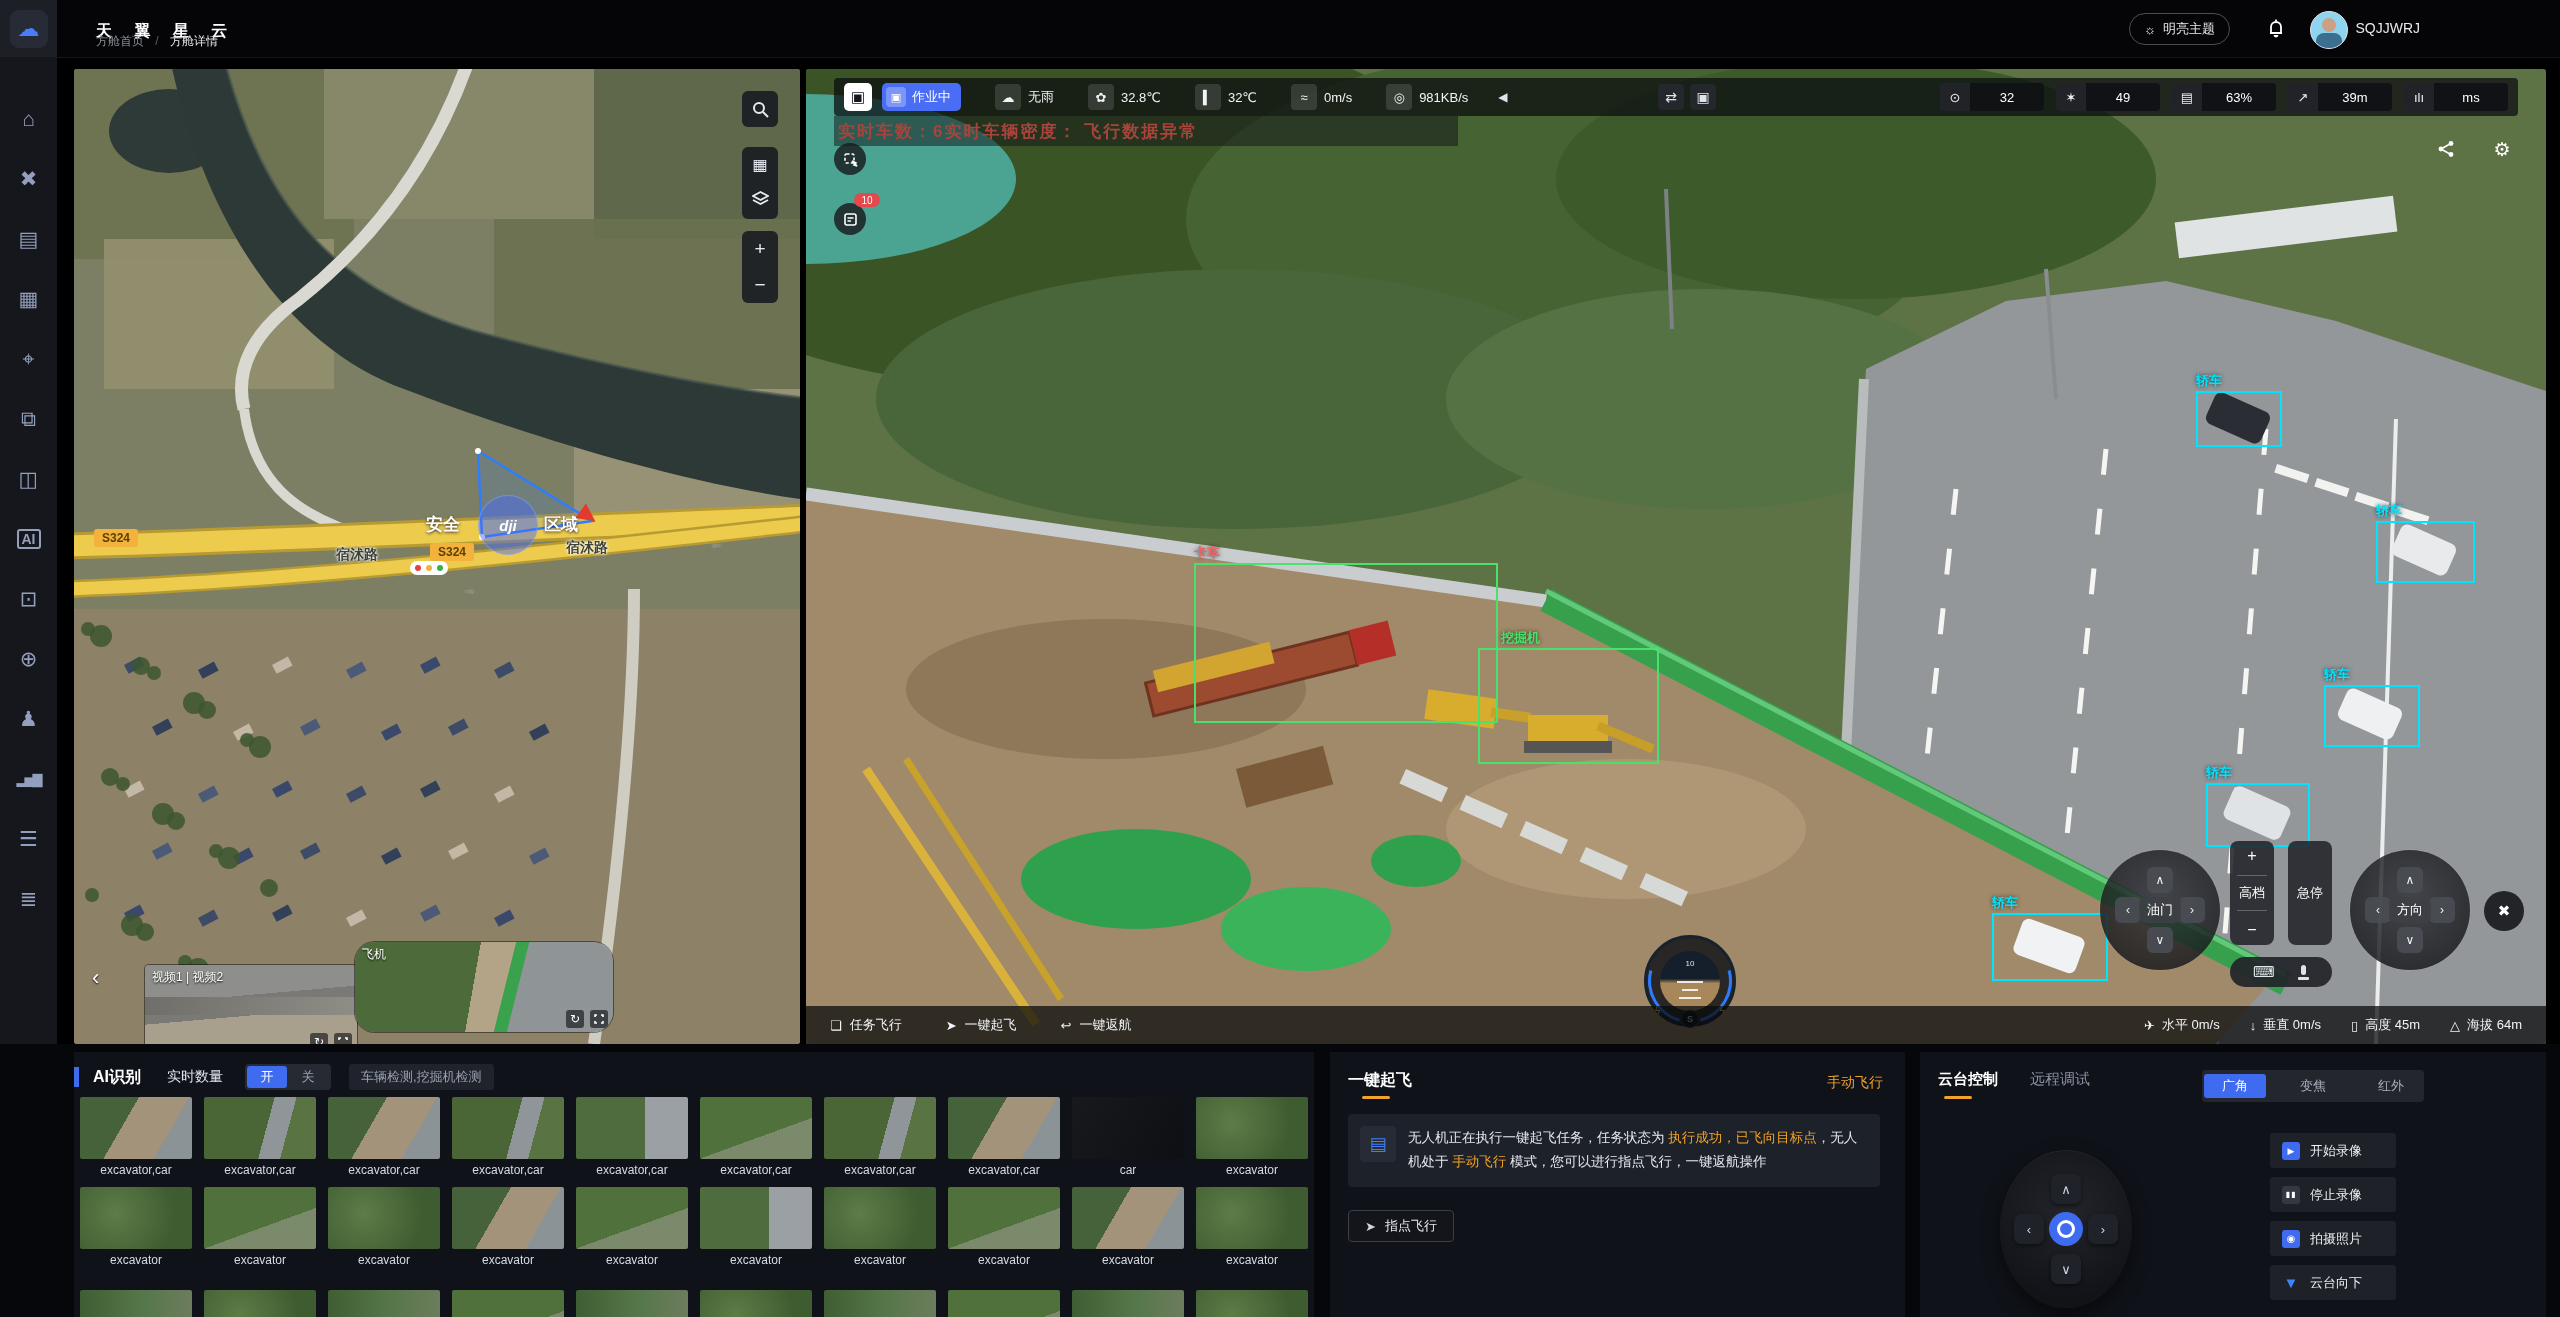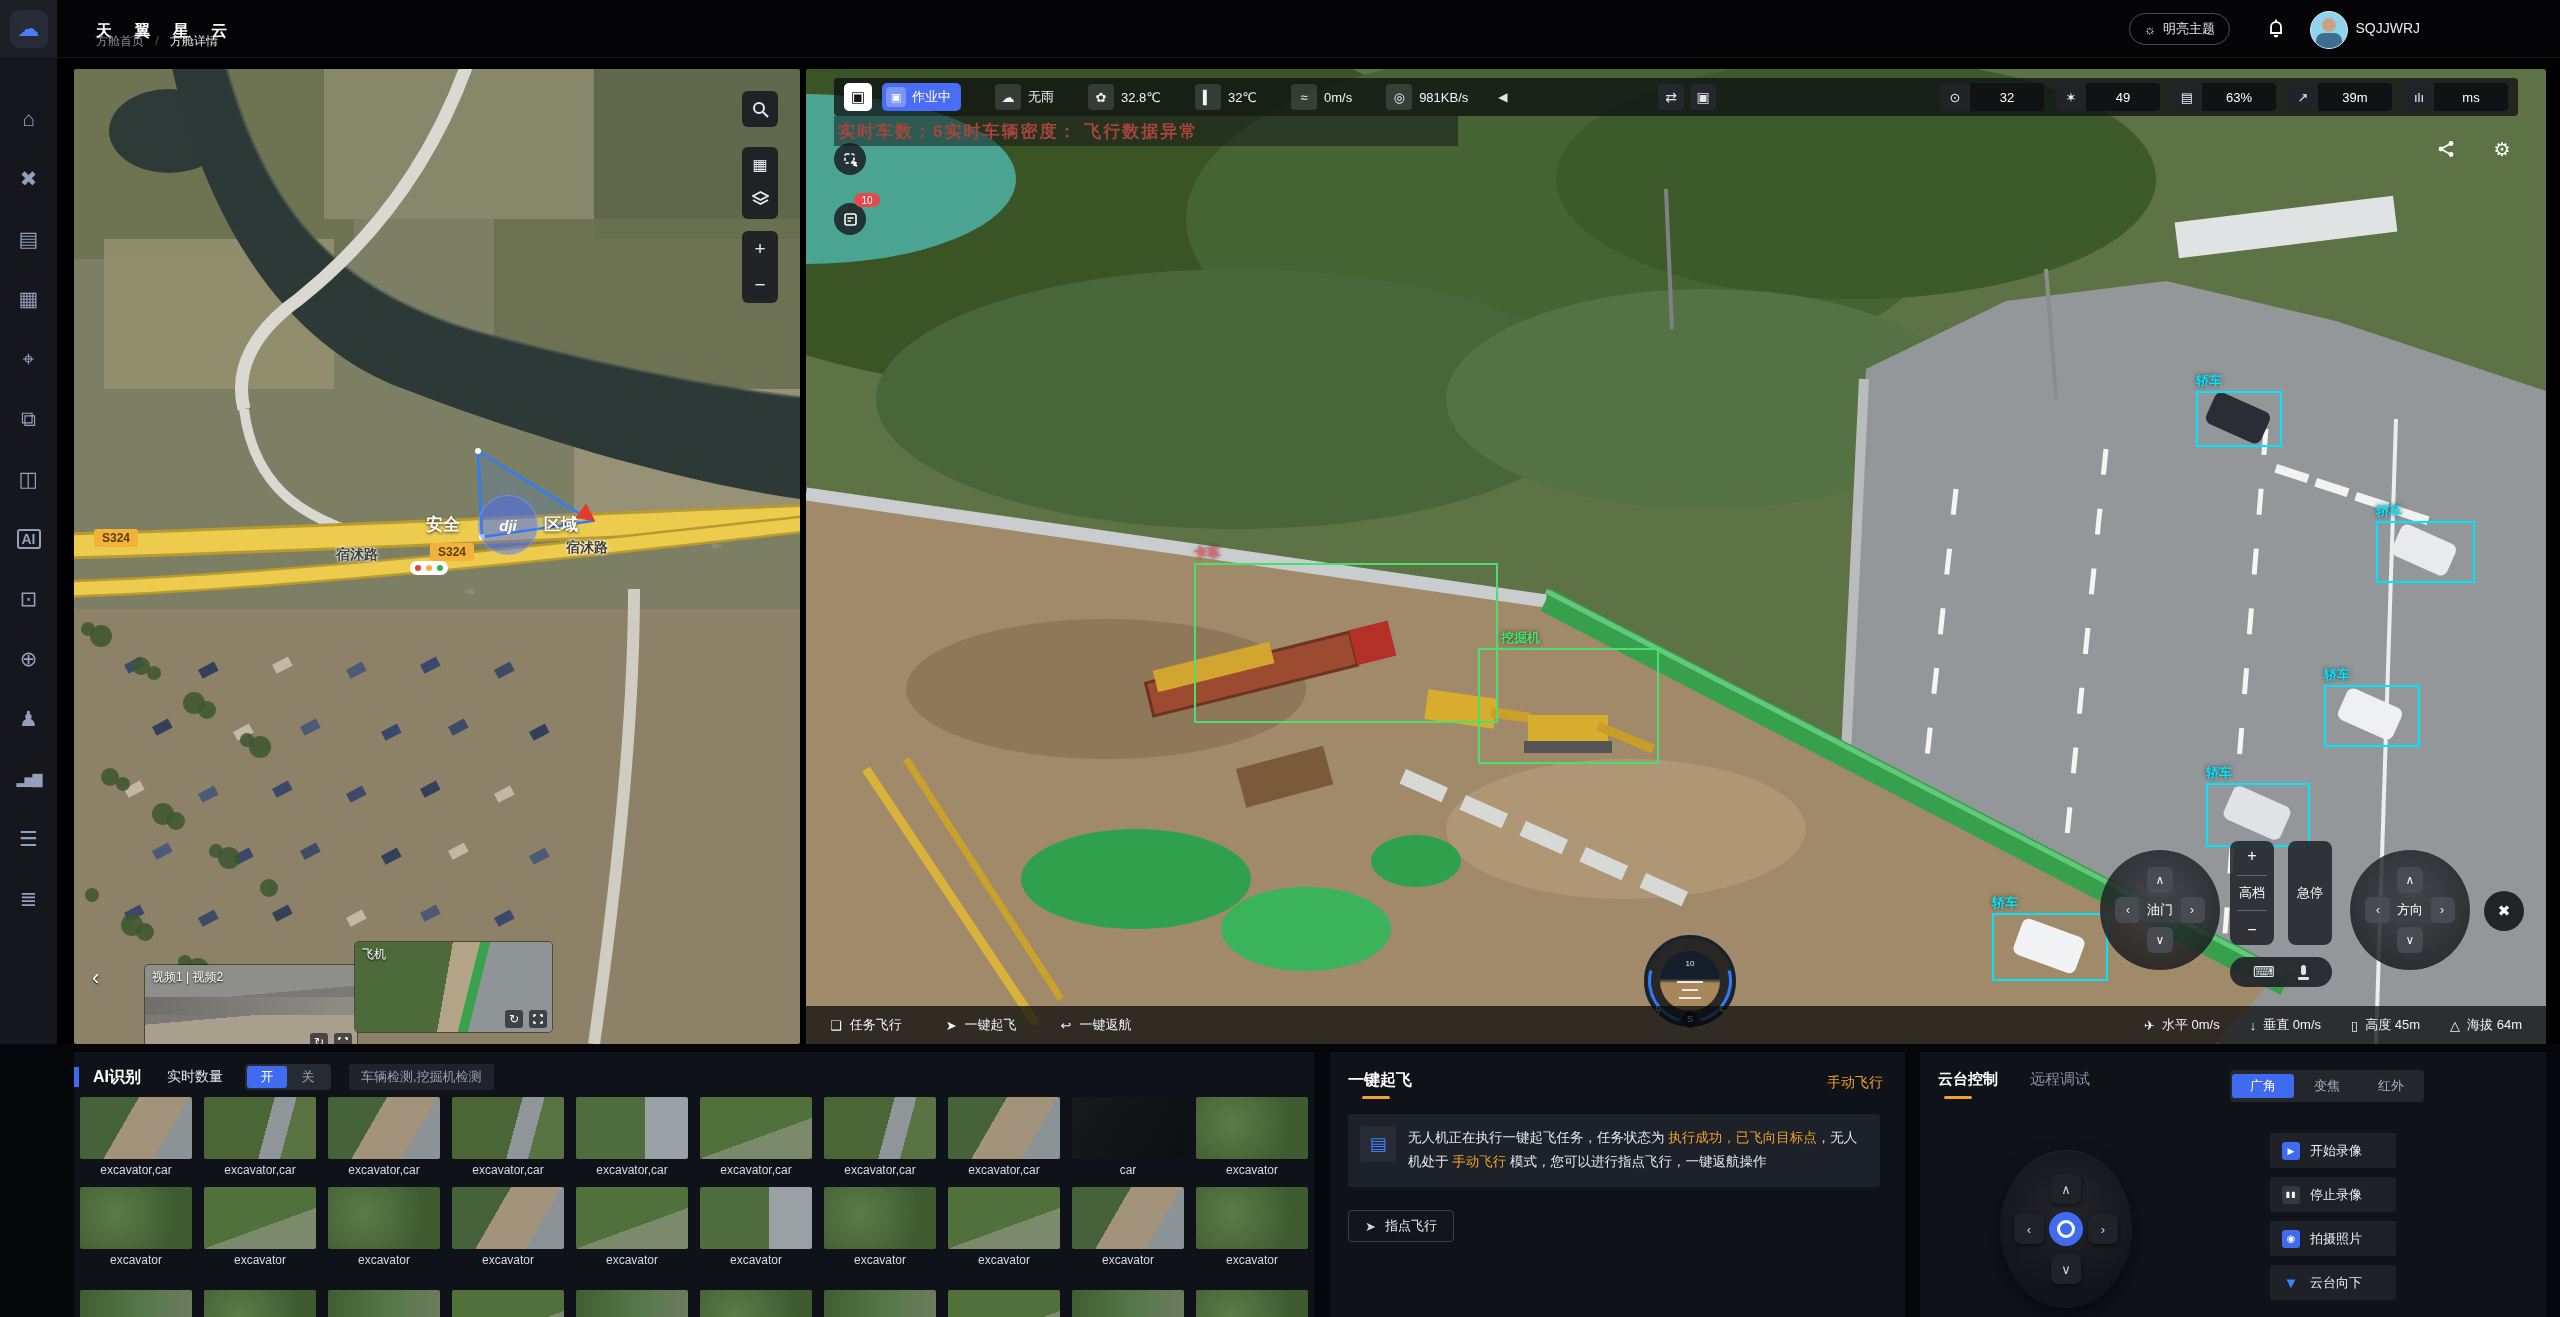--- a/index.html
+++ b/index.html
@@ -116,21 +116,21 @@
   #tkMode{position:absolute;right:22px;top:22px;font-size:14px;color:#f0a22a;}
   #tkCard{position:absolute;left:18px;top:62px;width:532px;min-height:64px;background:#1d212a;border-radius:4px;display:flex;padding:12px;box-sizing:border-box;gap:12px;}
   #tkCard .tic{width:36px;height:36px;border-radius:4px;background:#262b35;color:#3f82f6;font-size:18px;display:flex;align-items:center;justify-content:center;flex:0 0 36px;}
   #tkMsg{font-size:13.5px;line-height:1.8;color:#e6e8ee;}
   #tkMsg .hl{color:#f0a22a;}
   #tkBtn{position:absolute;left:18px;top:158px;height:30px;padding:0 16px;border:1px solid #3a3e47;background:#13151b;border-radius:4px;display:flex;align-items:center;gap:9px;font-size:13px;color:#e8eaee;cursor:pointer;}
   
   .gtab{font-size:15px;cursor:pointer;}
   .gtab.active{color:#fff;font-weight:bold;}
   .gtab.idle{color:#8b93a3;}
-  #gSeg{position:absolute;right:122px;top:18px;height:28px;background:#23262d;border-radius:4px;display:flex;align-items:center;padding:2px;gap:2px;}
+  #gSeg{position:absolute;right:122px;top:18px;height:28px;background:#23262d;border-radius:4px;display:flex;align-items:center;padding:2px;gap:16px;}
   #gSeg .seg{min-width:46px;height:24px;display:flex;align-items:center;justify-content:center;font-size:13px;color:#aab1bd;border-radius:3px;cursor:pointer;padding:0 8px;}
   #gSeg .seg.active{background:#3f6bf0;color:#fff;}
   #dpad{position:absolute;left:80px;top:98px;width:132px;height:158px;border-radius:50%;background:radial-gradient(circle at 50% 38%,#23252b,#121318 75%);box-shadow:0 8px 18px rgba(0,0,0,.5), inset 0 1px 0 rgba(255,255,255,.05);}
   .dp-btn{position:absolute;width:30px;height:30px;border-radius:7px;background:#1f2228;color:#cfd5e0;font-size:13px;display:flex;align-items:center;justify-content:center;cursor:pointer;box-shadow:0 2px 4px rgba(0,0,0,.5);}
   #dpCenter{position:absolute;left:49px;top:62px;width:34px;height:34px;border-radius:50%;background:#3f6bf0;display:flex;align-items:center;justify-content:center;cursor:pointer;}
   #dpCenter i{width:12px;height:12px;border:3px solid #fff;border-radius:50%;display:block;}
   .grec-btn{position:absolute;left:350px;width:126px;height:35px;background:#1e2127;border-radius:3px;display:flex;align-items:center;gap:10px;padding:0 12px;box-sizing:border-box;font-size:13px;color:#eef0f5;cursor:pointer;}
   .grec-btn .gic{width:18px;height:18px;border-radius:3px;display:flex;align-items:center;justify-content:center;font-size:9px;color:#fff;}
   .gic.rec{background:#3f6bf0;}
   .gic.stop{background:#343841;font-size:8px;letter-spacing:1px;}
@@ -349,21 +349,21 @@
       <div class="lab">视频1 | 视频2</div>
       <div class="ictr">
         <span>↻</span>
         <span>
           <svg width="10" height="10" viewBox="0 0 10 10" stroke="#fff" stroke-width="1.6" fill="none">
               <path d="M1 3 V1 H3 M7 1 H9 V3 M9 7 V9 H7 M3 9 H1 V7"></path>
             </svg>
         </span>
       </div>
     </div>
-    <div class="inset" style="left:281px;top:873px;width:197px;background:linear-gradient(100deg,#4d6b3a 0 46%,#b3a488 46% 60%,#8f9496 60%);">
+    <div class="inset" style="left:281px;top:873px;width:258px;background:linear-gradient(100deg,#4d6b3a 0 46%,#b3a488 46% 60%,#8f9496 60%);border-radius:20px;">
       <div class="abs" style="left:58%;top:0;width:5%;height:100%;background:#3aa14c;transform:skewX(-14deg);"></div>
       <div class="lab">飞机</div>
       <div class="ictr">
         <span>↻</span>
         <span>
           <svg width="10" height="10" viewBox="0 0 10 10" stroke="#fff" stroke-width="1.6" fill="none">
               <path d="M1 3 V1 H3 M7 1 H9 V3 M9 7 V9 H7 M3 9 H1 V7"></path>
             </svg>
         </span>
       </div>

